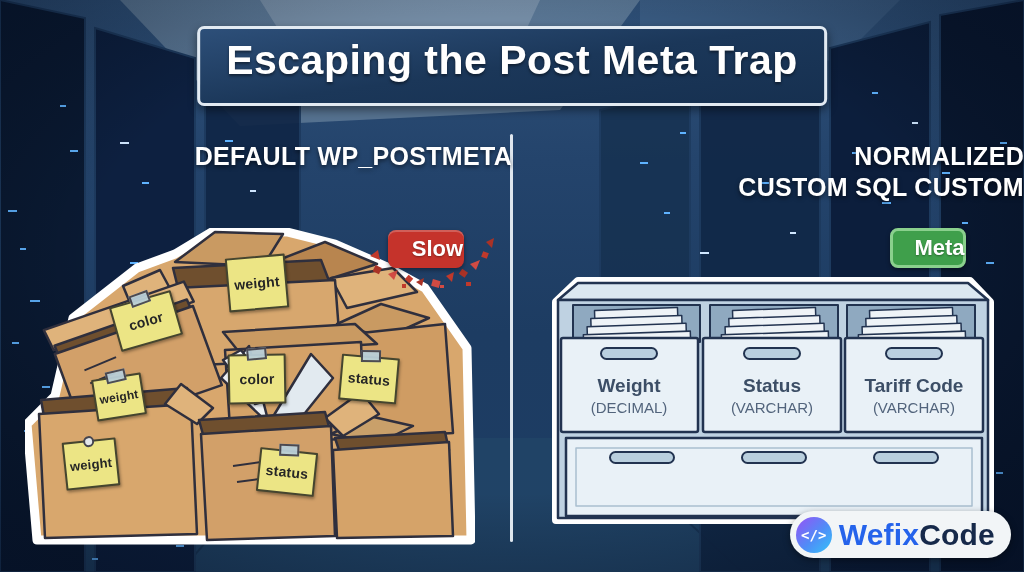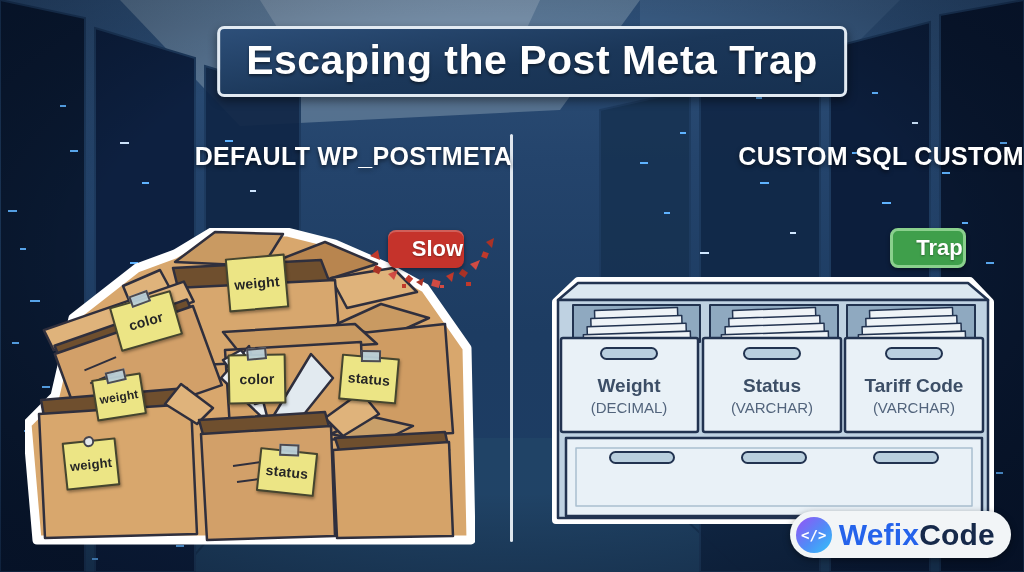--- a/index.html
+++ b/index.html
@@ -9,25 +9,25 @@
     background:linear-gradient(180deg,#2e5078 0%,#24446c 28%,#1d3c62 58%,#1d3d64 100%);
   }
   .canvas *{box-sizing:border-box;}
   svg{display:block;}
   .bg{position:absolute;inset:0;z-index:0;}
 
   .divider{position:absolute;left:510px;top:134px;width:3px;height:408px;
     background:#e9eff5;border-radius:3px;z-index:2;opacity:.95;}
 
   .title-box{position:absolute;left:50%;top:26px;transform:translateX(-50%);
-    z-index:5;padding:8px 26px 10px;border:3px solid #e2eaf2;border-radius:7px;
+    z-index:5;padding:8px 26px 19px;border:3px solid #e2eaf2;border-radius:7px;
     background:linear-gradient(172deg,#2d4f79 0%,#1b3759 50%,#163050 100%);
     box-shadow:0 4px 10px rgba(0,0,0,.45);
     color:#fff;font-size:41px;font-weight:700;letter-spacing:.5px;white-space:nowrap;
-    text-shadow:0 2px 3px rgba(0,0,0,.45);margin-left:20px;}
+    text-shadow:0 2px 3px rgba(0,0,0,.45);}
 
   .heading{position:absolute;top:141px;width:512px;z-index:4;text-align:right;
     color:#fff;font-size:25px;font-weight:700;line-height:31px;letter-spacing:.3px;
     text-shadow:0 2px 4px rgba(0,0,0,.55);}
   .heading-left{left:0;}
   .heading-right{left:512px;}
 
   .badge{position:absolute;z-index:6;display:flex;align-items:center;justify-content:center;
     color:#fff;font-weight:700;font-size:22px;border-radius:8px;
     text-shadow:0 1px 2px rgba(0,0,0,.35);padding-left:23px;}
@@ -149,20 +149,21 @@
   </svg>
 
   <div class="divider"></div>
 
   <div class="title-box">Escaping the Post Meta Trap</div>
 
   <div class="heading heading-left">
     <div>DEFAULT WP_POSTMETA</div>
   </div>
   <div class="heading heading-right">
+    <div>NORMALIZED</div>
     <div>CUSTOM SQL CUSTOM</div>
   </div>
 
   <svg class="frag-svg" width="140" height="66" viewBox="0 0 140 66">
     <g fill="#c0392b">
       <polygon points="12,34 20,28 22,38"></polygon>
       <rect x="16" y="44" width="7" height="7" transform="rotate(25 19 47)" fill="#a93226"></rect>
       <polygon points="30,52 40,48 36,58" fill="#d14b43"></polygon>
       <rect x="48" y="54" width="6" height="6" transform="rotate(40 51 57)"></rect>
       <polygon points="58,60 66,56 64,64" fill="#a93226"></polygon>
@@ -172,21 +173,21 @@
       <polygon points="112,42 122,38 118,48" fill="#d14b43"></polygon>
       <rect x="124" y="30" width="6" height="6" transform="rotate(20 127 33)"></rect>
       <polygon points="128,20 136,16 134,26" fill="#a93226"></polygon>
       <rect x="44" y="62" width="4" height="4"></rect>
         <rect x="82" y="63" width="4" height="3" fill="#d14b43"></rect>
       <rect x="108" y="60" width="5" height="4"></rect>
     </g>
   </svg>
 
   <div class="badge badge-slow">Slow</div>
-  <div class="badge badge-fast">Trap</div>
+  <div class="badge badge-fast">Meta</div>
 
   <svg class="boxes-svg" width="450" height="318" viewBox="0 0 450 318">
     <g stroke="#2f2f3d" stroke-width="2.5" stroke-linejoin="round">
       <polygon points="12,312 2,196 30,168 48,90 112,40 150,26 190,2 262,4 310,16 360,38 400,60 442,120 446,312" fill="#d8a76d" stroke="#ffffff" stroke-width="9"></polygon>
 
       <g>
         <polygon points="150,34 190,4 258,6 238,38" fill="#c99a62"></polygon>
         <polygon points="238,38 300,14 352,36 288,56" fill="#b8854f"></polygon>
         <polygon points="135,42 98,58 108,82 148,66" fill="#dfb37b"></polygon>
         <polygon points="148,40 296,32 306,58 154,64" fill="#6f4f2e"></polygon>

